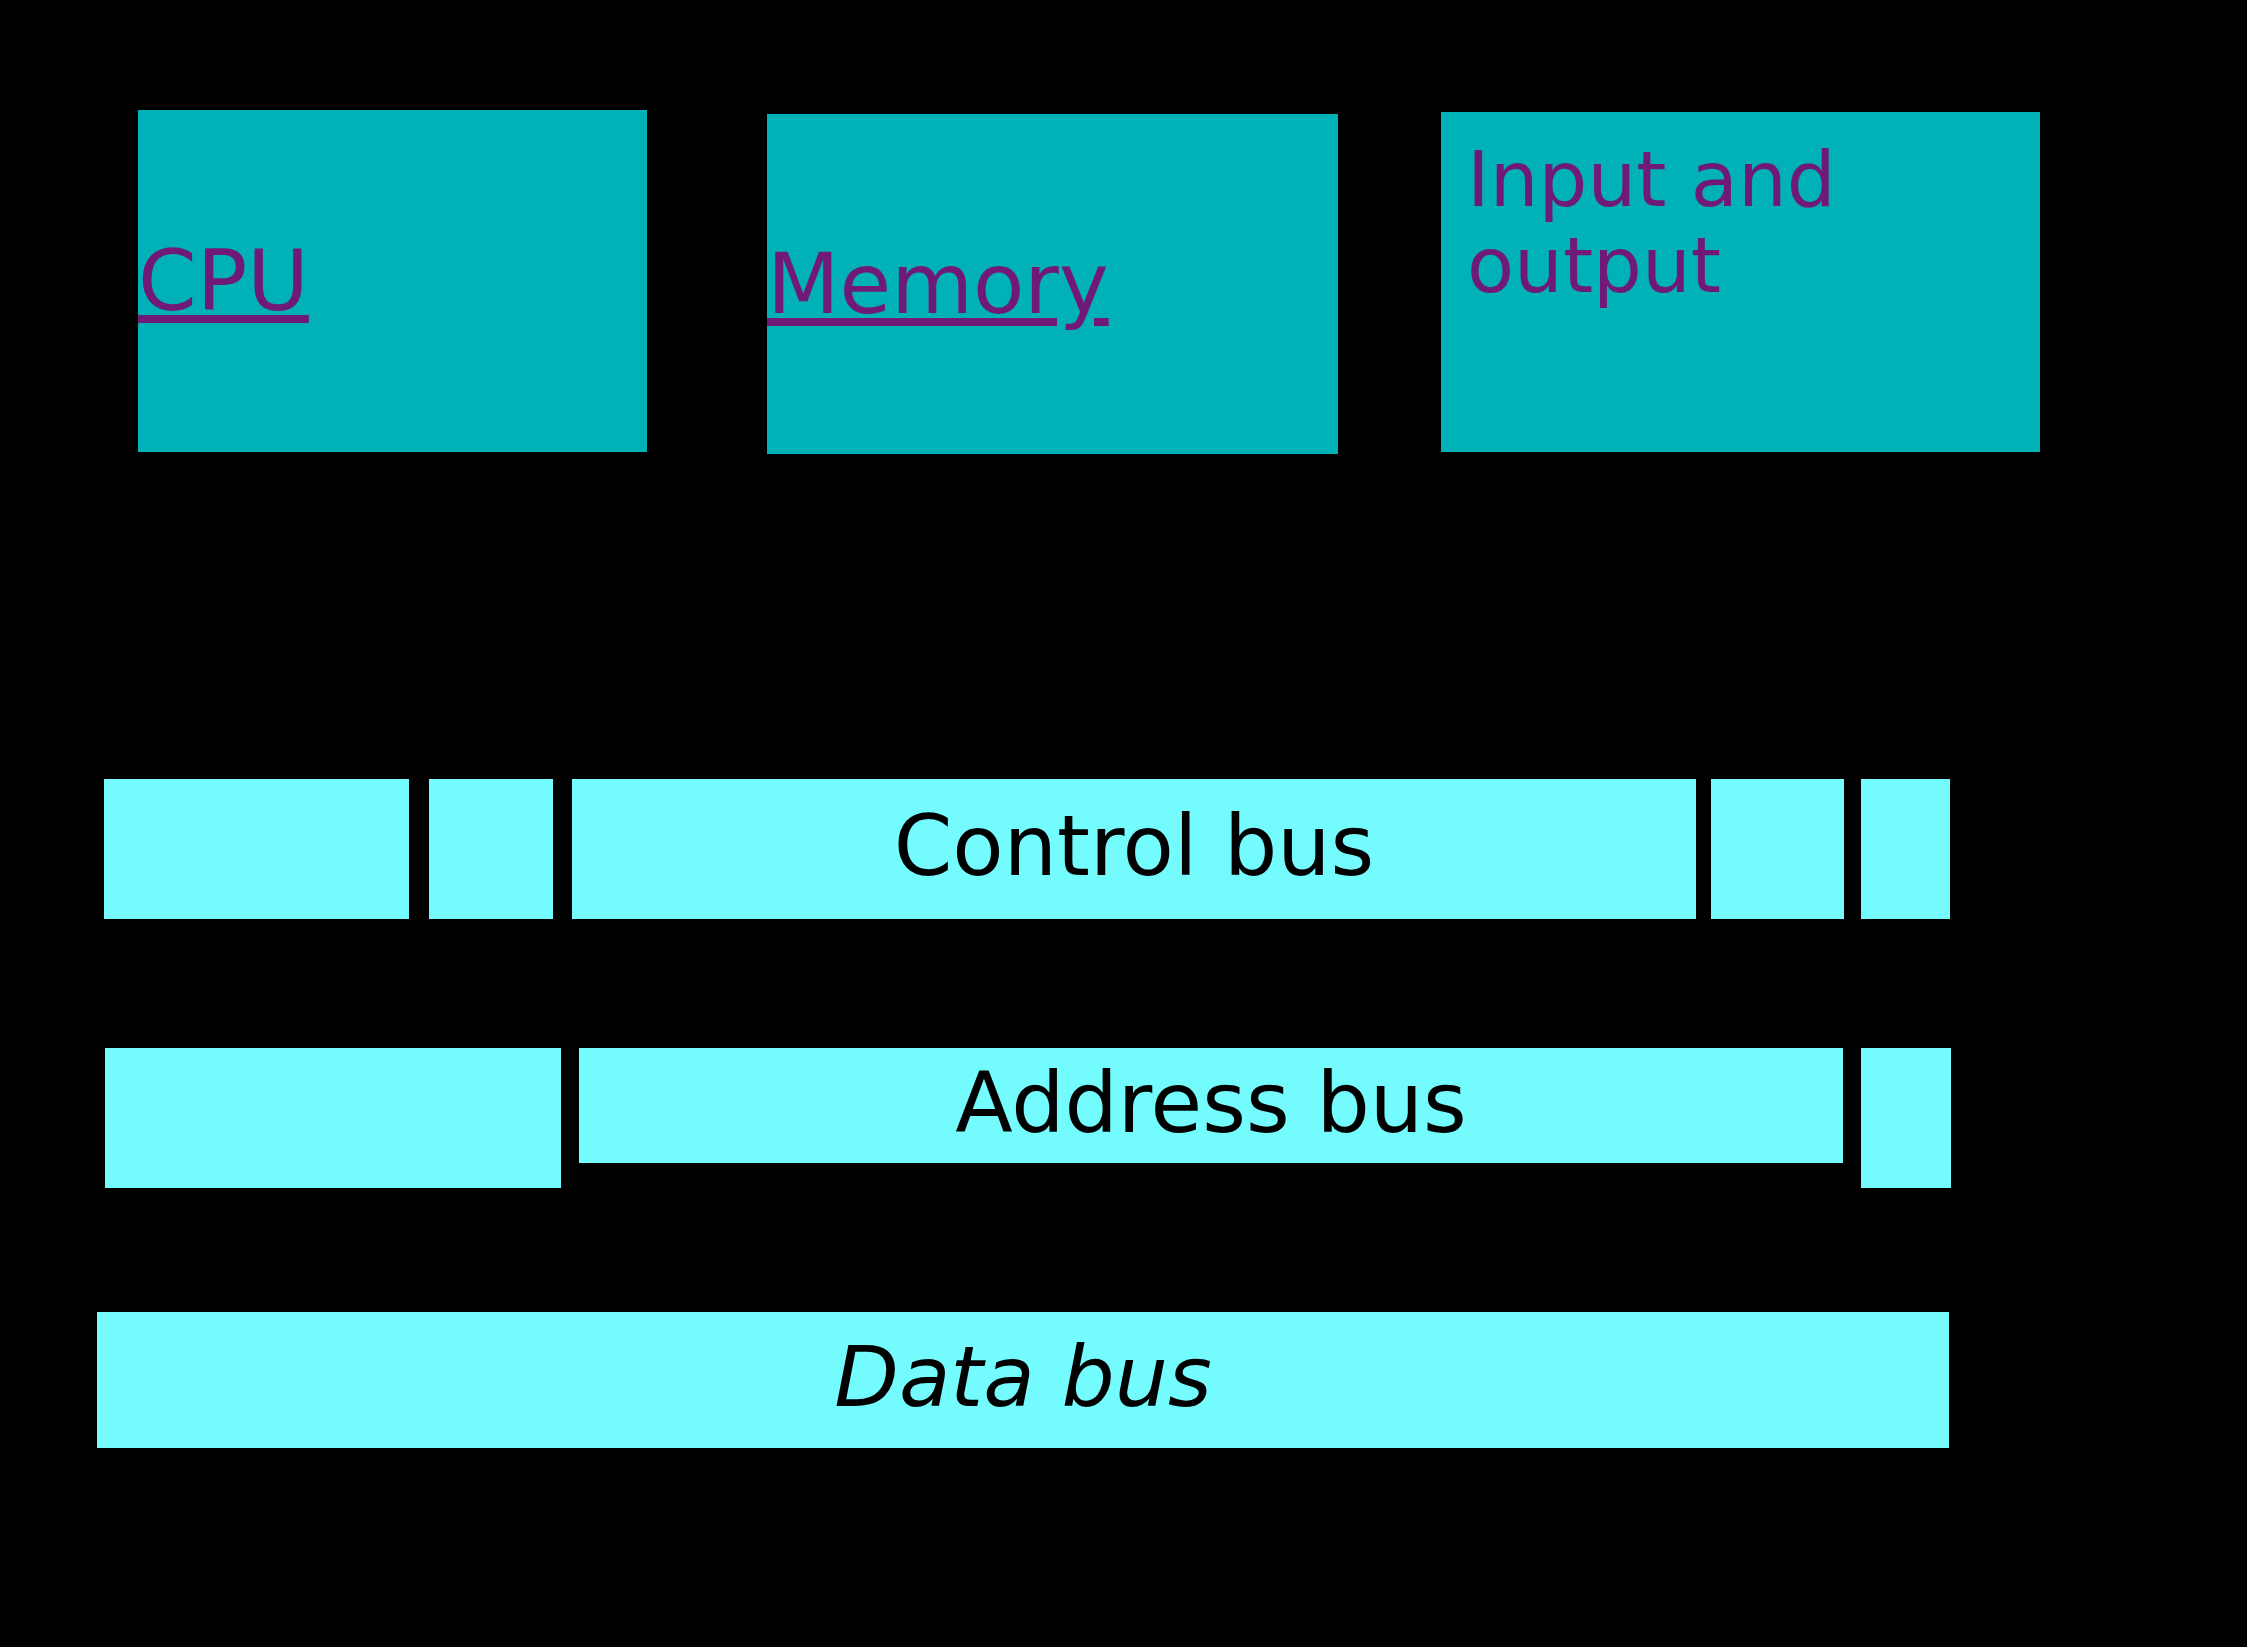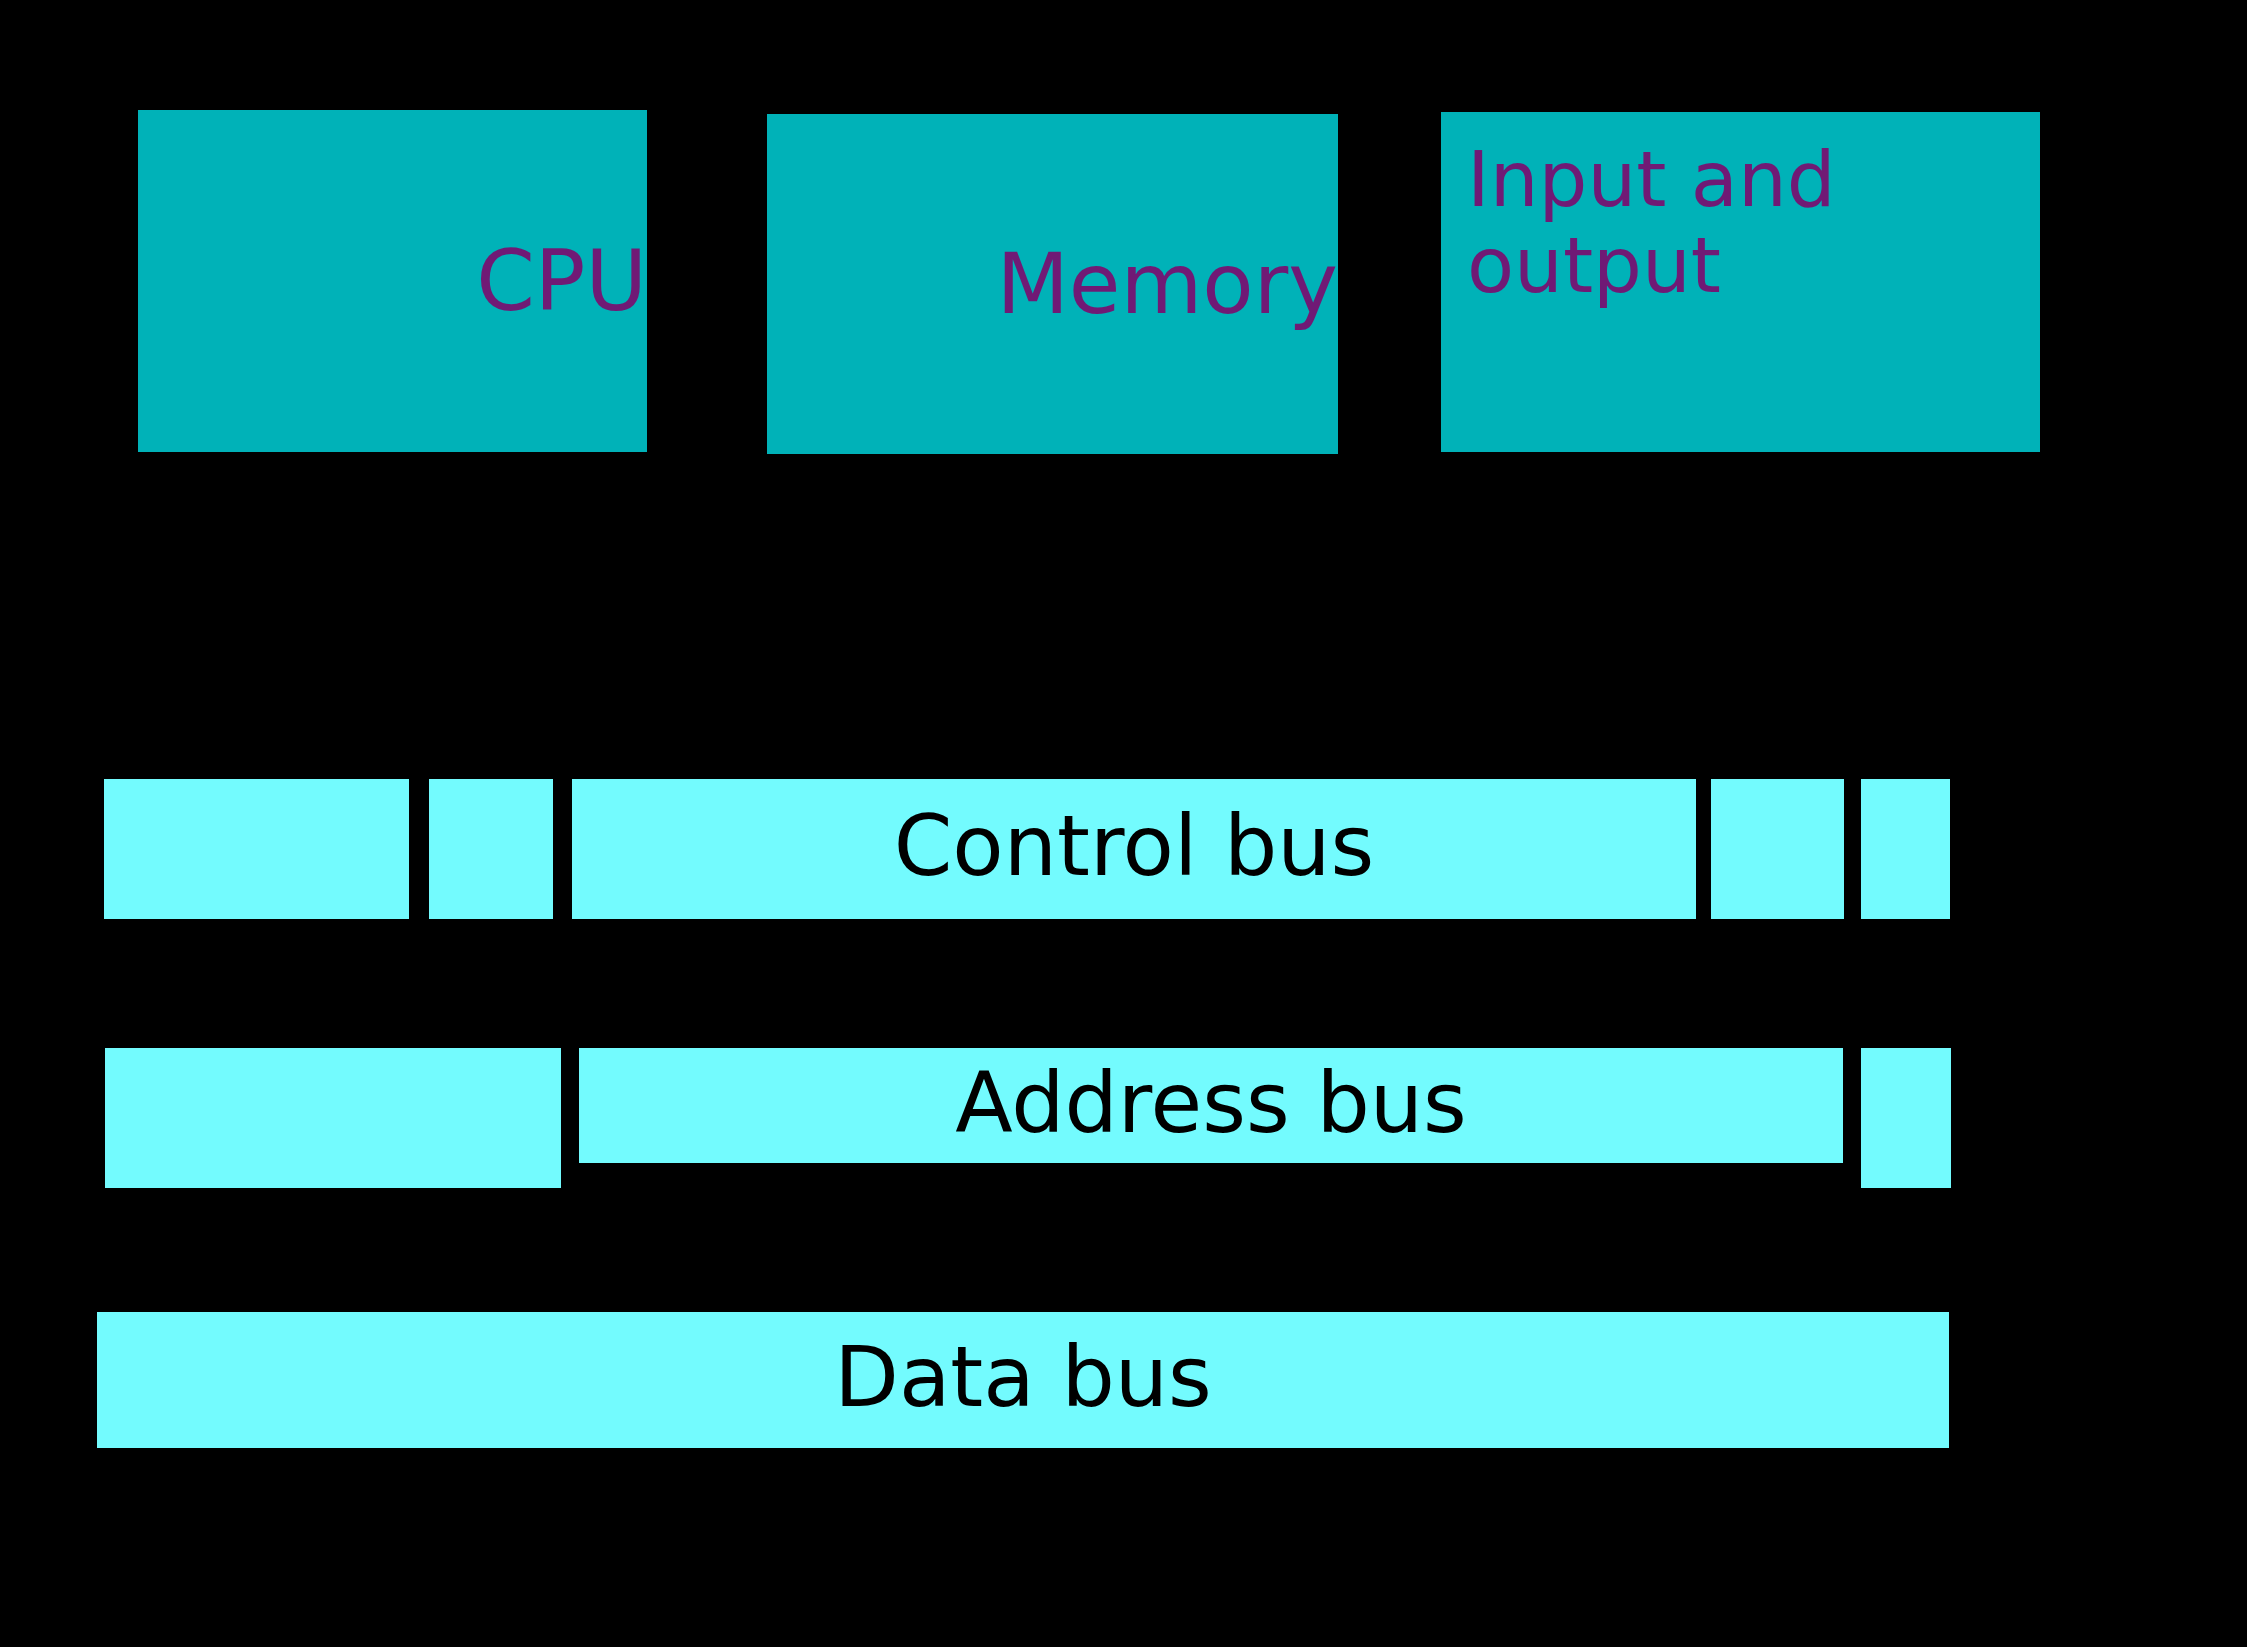--- a/index.html
+++ b/index.html
@@ -25,22 +25,23 @@
     line-height: 1.12;
   }
   .component-box .box-label {
     display: block;
     white-space: pre-line;
   }
   
   .component-box.centered {
     display: flex;
     align-items: center;
-    justify-content: flex-end;
+    justify-content: flex-start;
     font-size: 84px;
+    text-decoration: underline;
   }
   
   .component-box.left-top {
     display: block;
     font-size: 77px;
     padding: 24.6px 0 0 26px;
     text-align: left;
   }
   .bus-segment {
     position: absolute;
@@ -90,18 +91,18 @@
   <div class="bus-segment" style="left:1861px; top:779px; width:89px; height:140px;"></div>
 
   <div class="bus-segment" style="left:105px; top:1048px; width:456px; height:140px;"></div>
 
   <div class="bus-segment" style="left:579px; top:1048px; width:1264px; height:115px;">
     <span class="bus-label">Address bus</span>
   </div>
 
   <div class="bus-segment" style="left:1861px; top:1048px; width:90px; height:140px;"></div>
 
-  <div class="bus-segment" style="left:97px; top:1312px; width:1852px; height:136px;">
+  <div class="bus-segment" style="left:97px; top:1312px; width:1852px; height:136px;font-style:italic;">
     <span class="bus-label">Data bus</span>
   </div>
 
 </div>
 
 
 </body></html>

